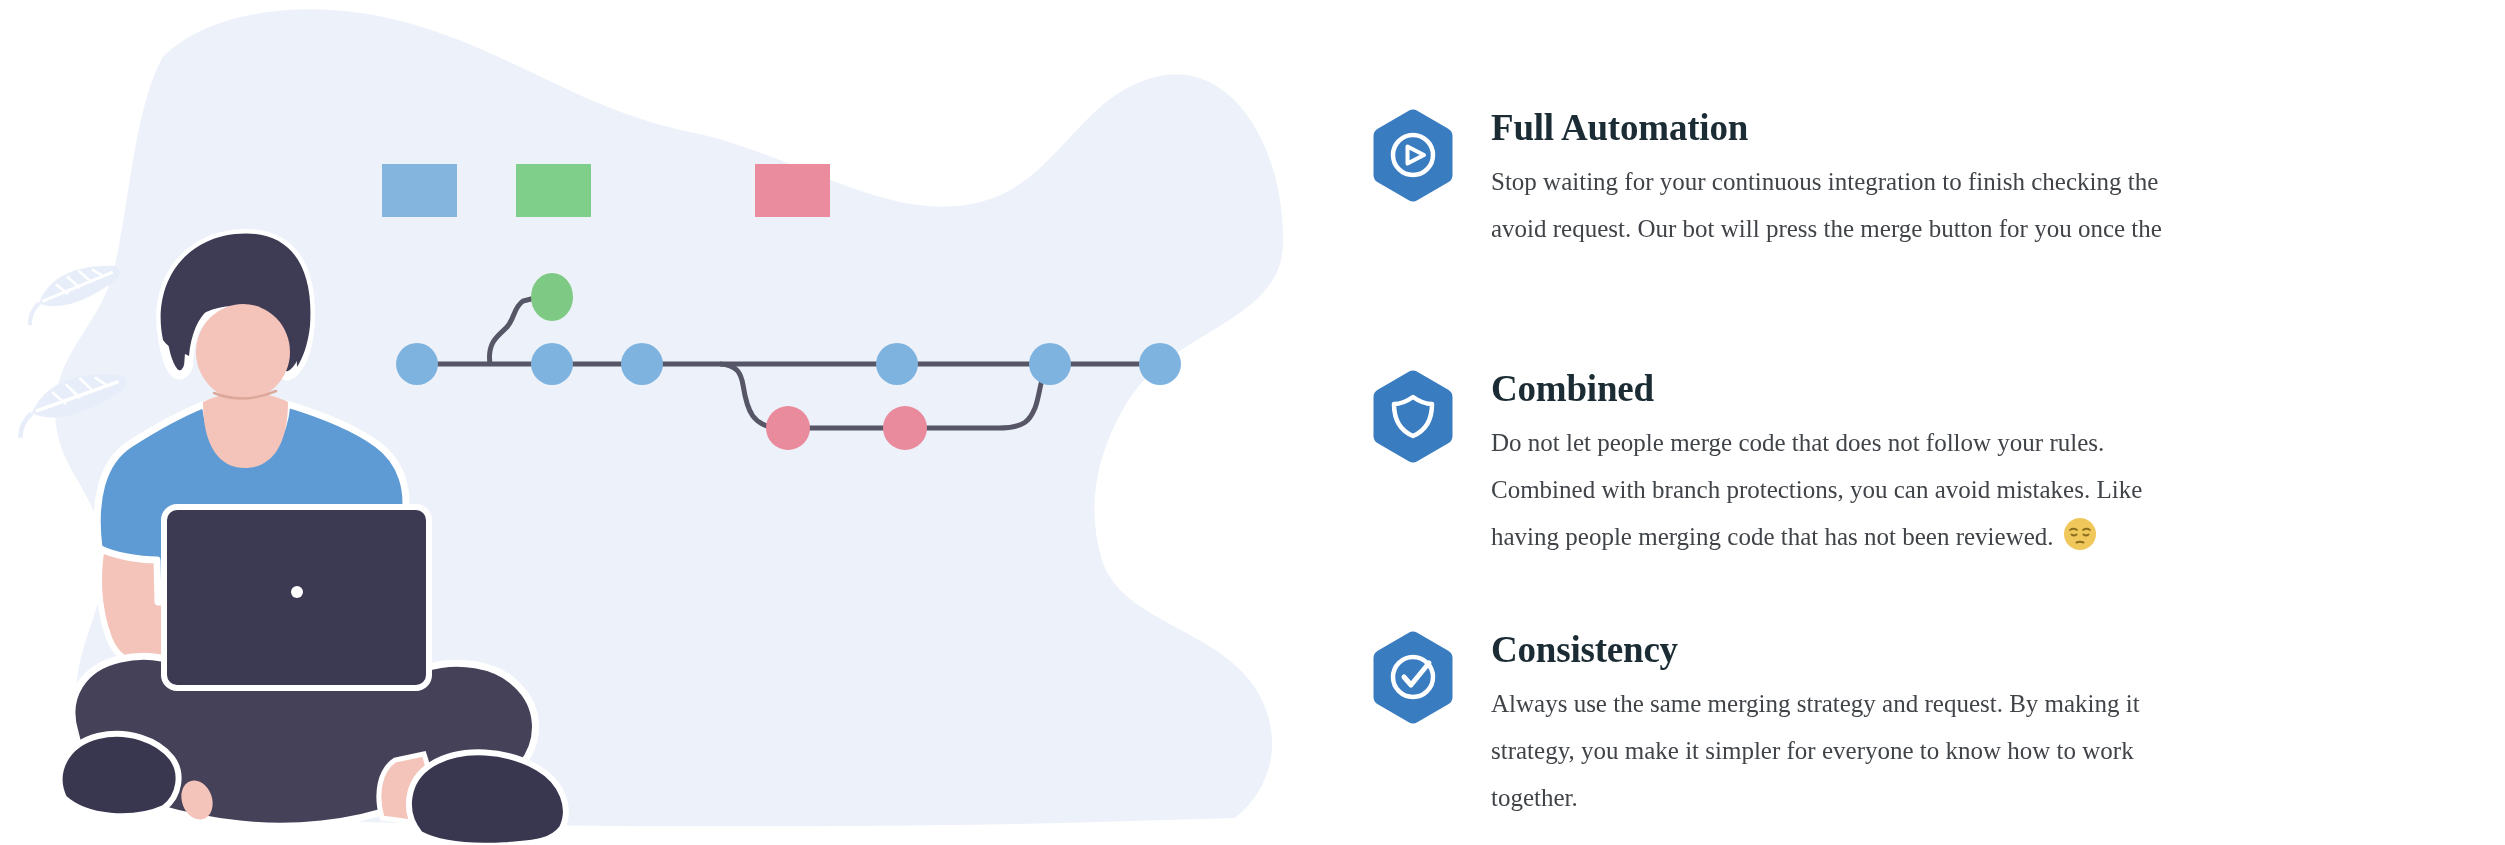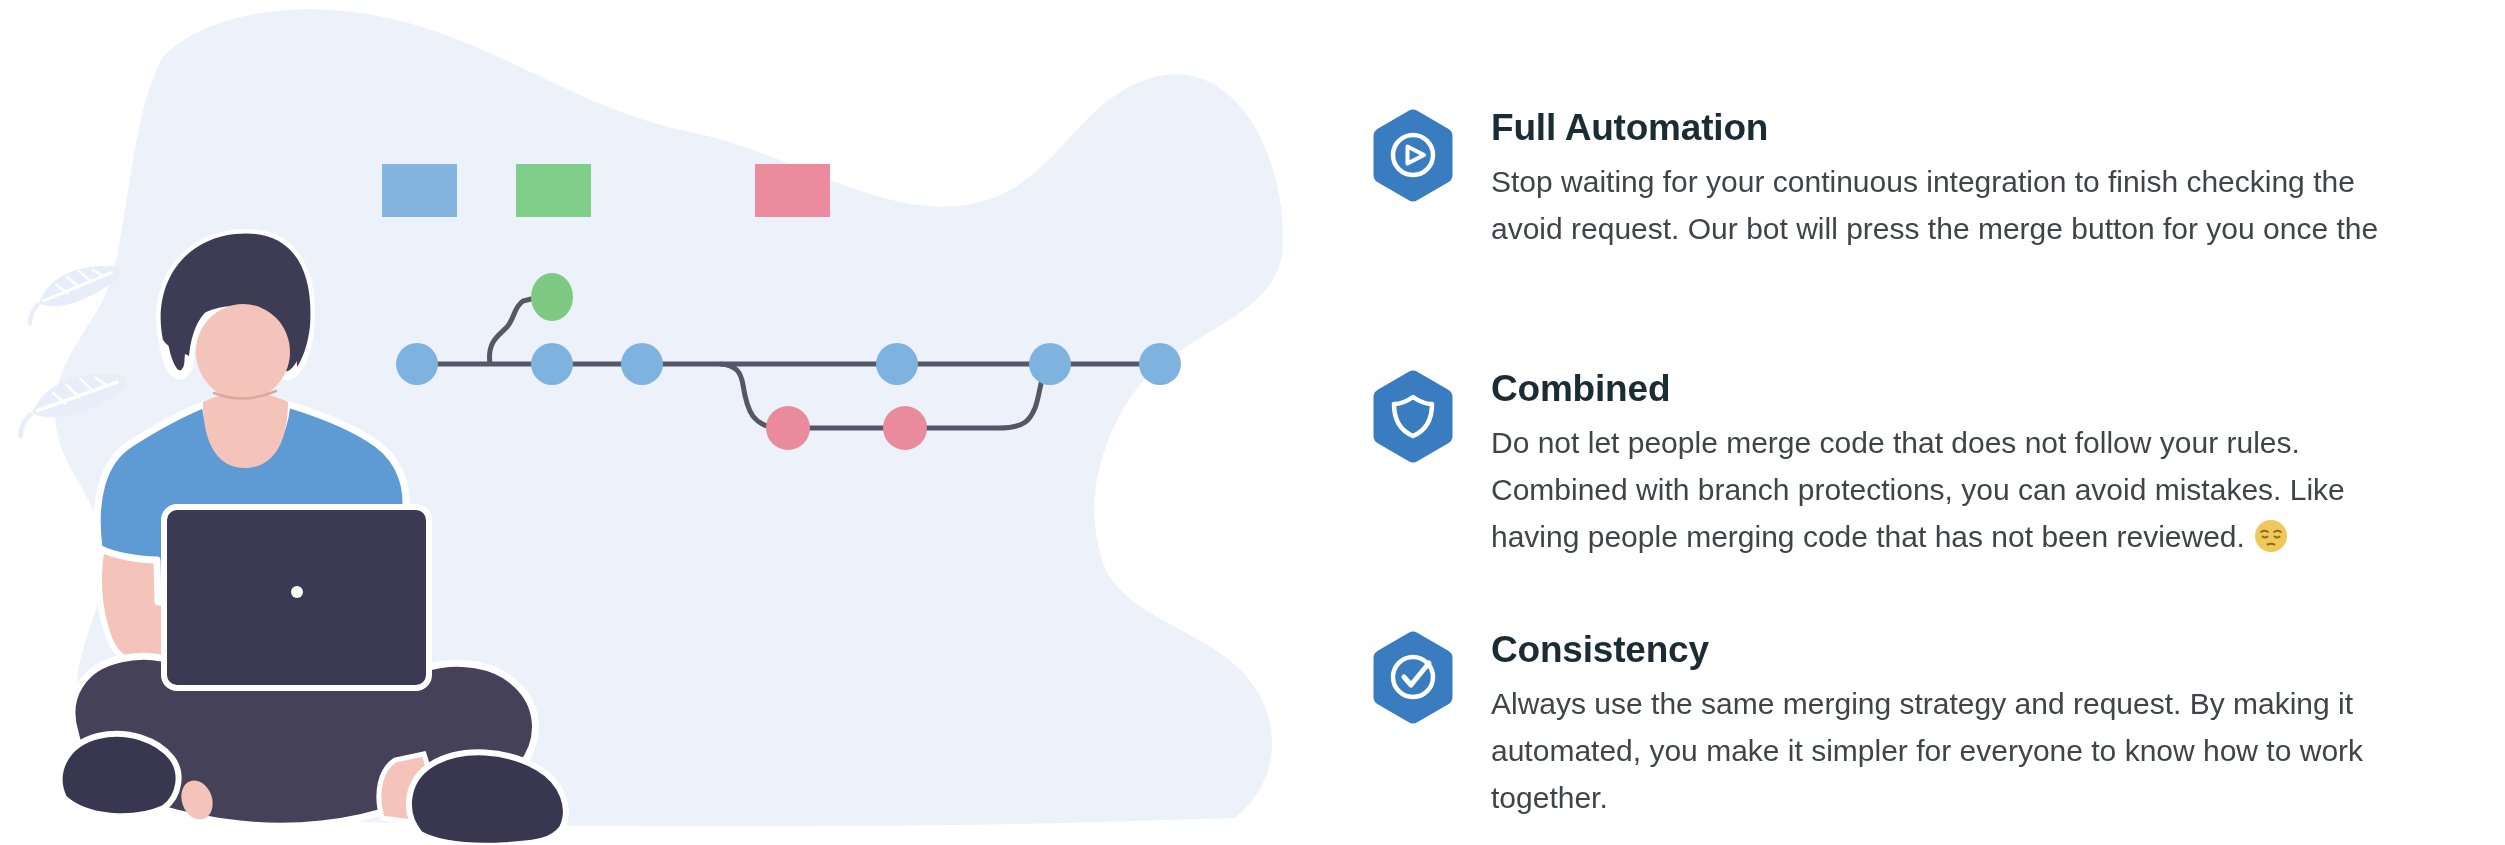--- a/index.html
+++ b/index.html
@@ -1,34 +1,34 @@
 <!DOCTYPE html>
 <html><head>
 <meta charset="utf-8">
 <style>
   html,body{margin:0;padding:0;background:#ffffff;}
   .stage{
     position:relative;width:2416px;height:845px;background:#ffffff;
-    overflow:hidden;font-family:Liberation Sans, sans-serif;
+    overflow:hidden;font-family:Liberation Serif, serif;
   }
   .illustration{position:absolute;left:0;top:0;width:1300px;height:845px;}
   .features{position:absolute;left:1373px;top:0;width:1125px;}
   .feature{position:absolute;left:0;display:flex;gap:38px;align-items:flex-start;}
   .feature.f1{top:104px}
   .feature.f2{top:365px}
   .feature.f3{top:626px}
   .hex-icon{flex:0 0 auto;margin-top:5px;}
   .feature-text{min-width:0;}
   .feature-title{
     font-size:37px;font-weight:700;line-height:48px;color:#1b2c34;
     letter-spacing:-0.2px;
   }
   .feature-body{margin-top:6px;}
   .feature-line{
-    font-size:30px;font-weight:400;line-height:47px;color:#404448;
+    font-size:25px;font-weight:400;line-height:47px;color:#404448;
     white-space:nowrap;
   }
   .emoji{display:inline-block;vertical-align:-6px;margin-left:9px;}
 </style>
 </head>
 <body>
 
 <div class="stage">
 
   <svg class="illustration" viewBox="0 0 1300 845" xmlns="http://www.w3.org/2000/svg">
@@ -209,20 +209,20 @@
     <div class="feature f3">
       <svg class="hex-icon" width="80" height="95" viewBox="0 0 80 95">
         <path d="M40 9 L71 27 V66 L40 84 L9 66 V27 Z" fill="#3a7cc0" stroke="#3a7cc0" stroke-width="17" stroke-linejoin="round"></path>
         <circle cx="40" cy="46" r="20" fill="none" stroke="#ffffff" stroke-width="4.5"></circle>
         <path d="M31 46 L38 54 L56 32" fill="none" stroke="#ffffff" stroke-width="5" stroke-linecap="round" stroke-linejoin="round"></path>
       </svg>
       <div class="feature-text">
         <div class="feature-title">Consistency</div>
         <div class="feature-body">
           <div class="feature-line">Always use the same merging strategy and request. By making it</div>
-          <div class="feature-line">automated, you make it simpler for everyone to know how to work</div>
+          <div class="feature-line">strategy, you make it simpler for everyone to know how to work</div>
           <div class="feature-line">together.</div>
         </div>
       </div>
     </div>
 
   </div>
 </div>
 
 </body></html>

